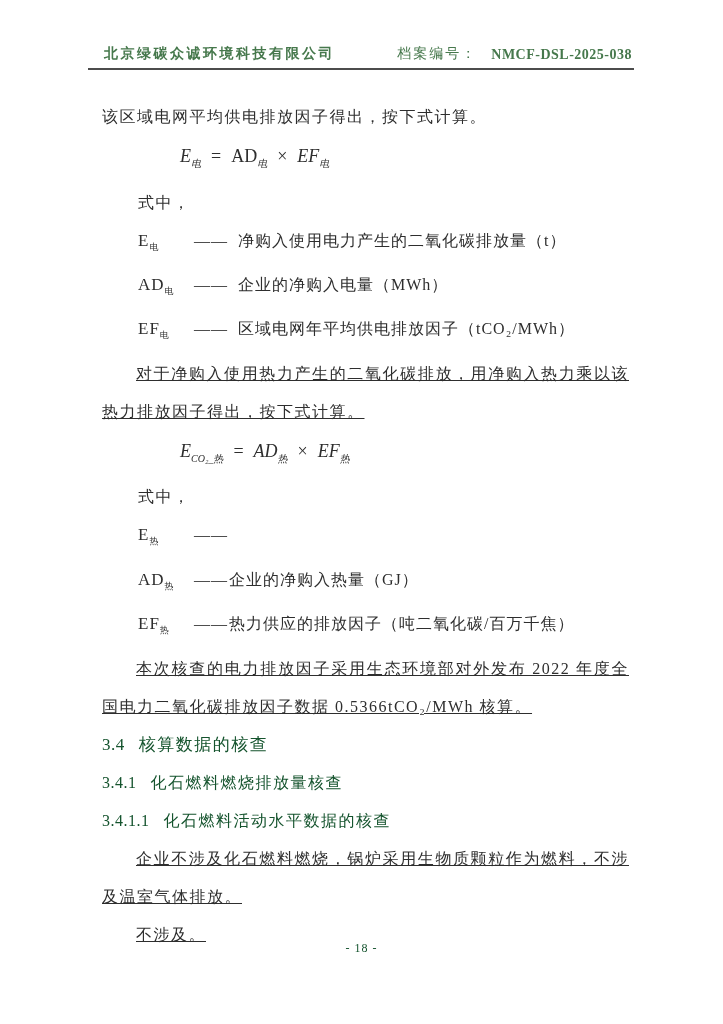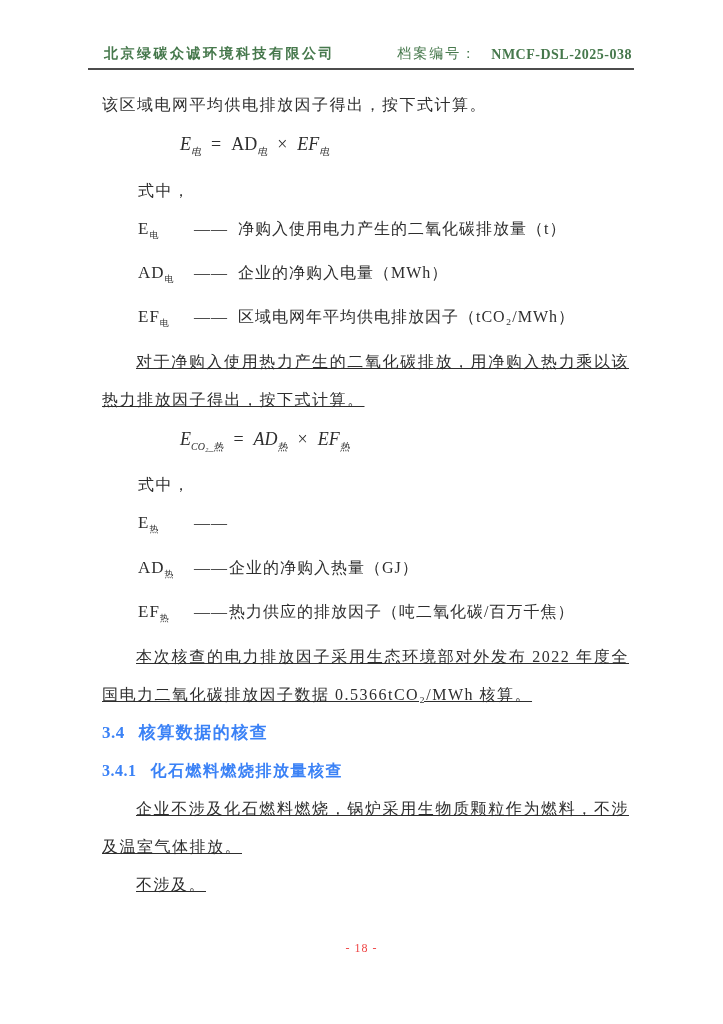--- a/index.html
+++ b/index.html
@@ -13,42 +13,42 @@
   .hdr-row {
     display:flex; justify-content:space-between; align-items:flex-end;
     border-bottom:2px solid #4c4c4c; padding:0 2px 5px 16px;
     font-size:14px; color:#46784c;
   }
   .hdr-company {font-weight:600; letter-spacing:2.5px;}
   .hdr-right {display:flex; align-items:flex-end;}
   .hdr-label {letter-spacing:2px;}
   .hdr-num {font-weight:bold; letter-spacing:0.5px; margin-left:14px;text-align:right;}
   
-  .content {padding:16px 94px 0 102px; font-size:16px; line-height:38px; letter-spacing:1.5px;}
+  .content {padding:28px 94px 0 102px; font-size:16px; line-height:38px; letter-spacing:1.5px;}
   .para {margin:0; text-align:justify;}
   .para.indent {text-indent:34px;text-decoration:underline;}
   .formula {padding-left:78px; font-size:18px; font-style:italic; letter-spacing:0; line-height:40px;}
   .formula .rm {font-style:normal;}
   .formula .op {font-style:normal; margin:0 10px;}
   .formula sub {font-size:10px; letter-spacing:0;}
   .intro {padding-left:36px;}
   .def-row {display:flex; align-items:baseline; padding-left:36px; letter-spacing:1px; line-height:38px;}
   .def-sym {width:56px; flex:0 0 56px; letter-spacing:1px; font-size:17px;}
   .def-sym sub {font-size:9px;}
   .def-dash {white-space:nowrap;}
   .defs-elec .def-text {margin-left:10px;}
   .defs-heat .def-text {margin-left:1px;}
   .def-text {text-align:justify;}
-  .heading {font-weight:bold; color:#3b82f6; letter-spacing:1.5px; font-size:16px; line-height:38px;}
+  .heading {font-weight:normal; color:#14532d; letter-spacing:1.5px; font-size:16px; line-height:38px;}
   .heading.h1 {font-size:17px;}
   .h-num {letter-spacing:0.5px; margin-right:14px;}
   
   .footer {
     position:absolute; left:0; top:941px; width:100%;
-    text-align:center; font-size:12px; letter-spacing:1px; color:#ef4444;
+    text-align:center; font-size:12px; letter-spacing:1px; color:#14532d;
   }
 </style>
 </head>
 <body>
 
 <div class="page">
 
   <header class="hdr">
     <div class="hdr-row">
       <span class="hdr-company">北京绿碳众诚环境科技有限公司</span>
@@ -115,20 +115,23 @@
     <p class="para indent">本次核查的电力排放因子采用生态环境部对外发布 2022 年度全国电力二氧化碳排放因子数据 0.5366tCO₂/MWh 核算。</p>
 
     <div class="heading h1">
       <span class="h-num">3.4</span><span>核算数据的核查</span>
     </div>
 
     <div class="heading">
       <span class="h-num">3.4.1</span><span>化石燃料燃烧排放量核查</span>
     </div>
 
+    <div class="heading">
+      <span class="h-num">3.4.1.1</span><span>化石燃料活动水平数据的核查</span>
+    </div>
 
     <p class="para indent">企业不涉及化石燃料燃烧，锅炉采用生物质颗粒作为燃料，不涉及温室气体排放。</p>
 
 
     <p class="para indent">不涉及。</p>
 
   </main>
 
   <div class="footer">- 18 -</div>
 

